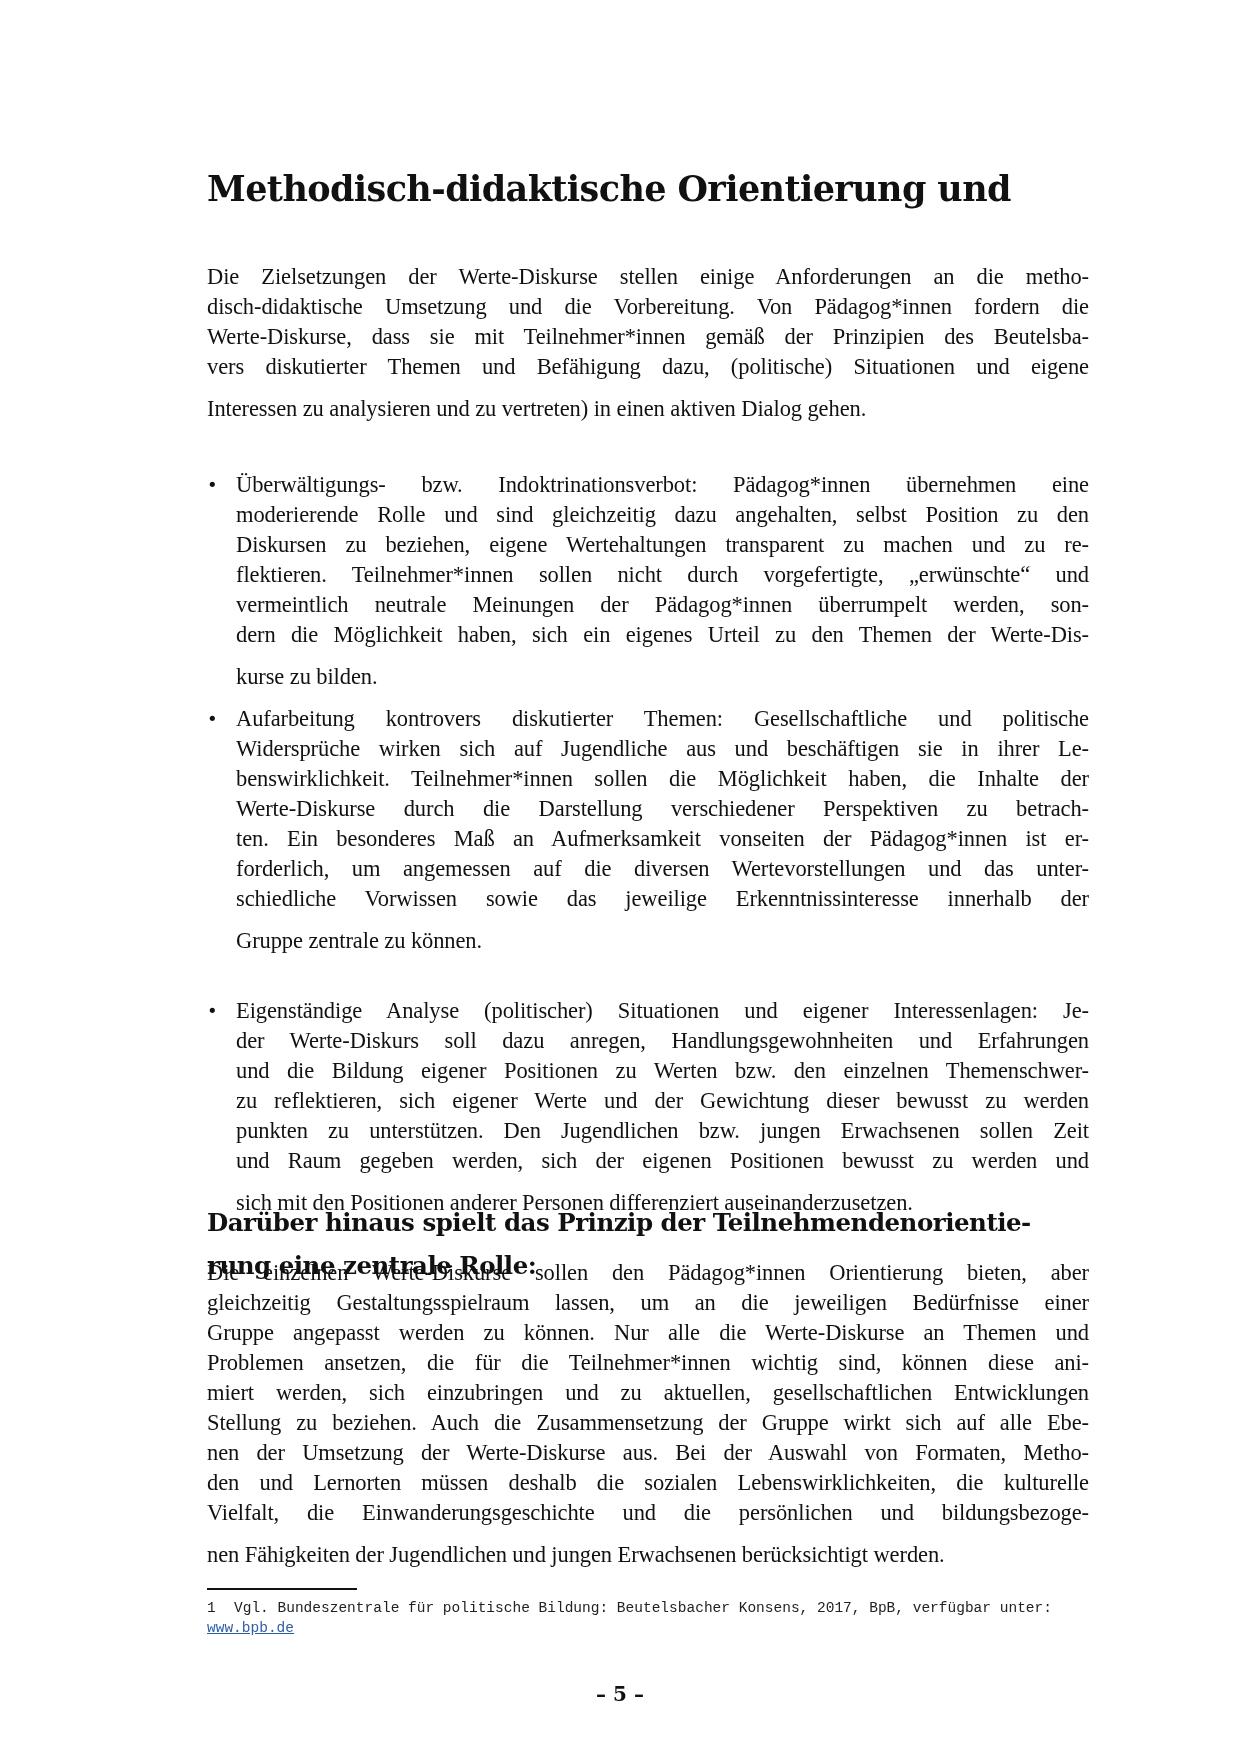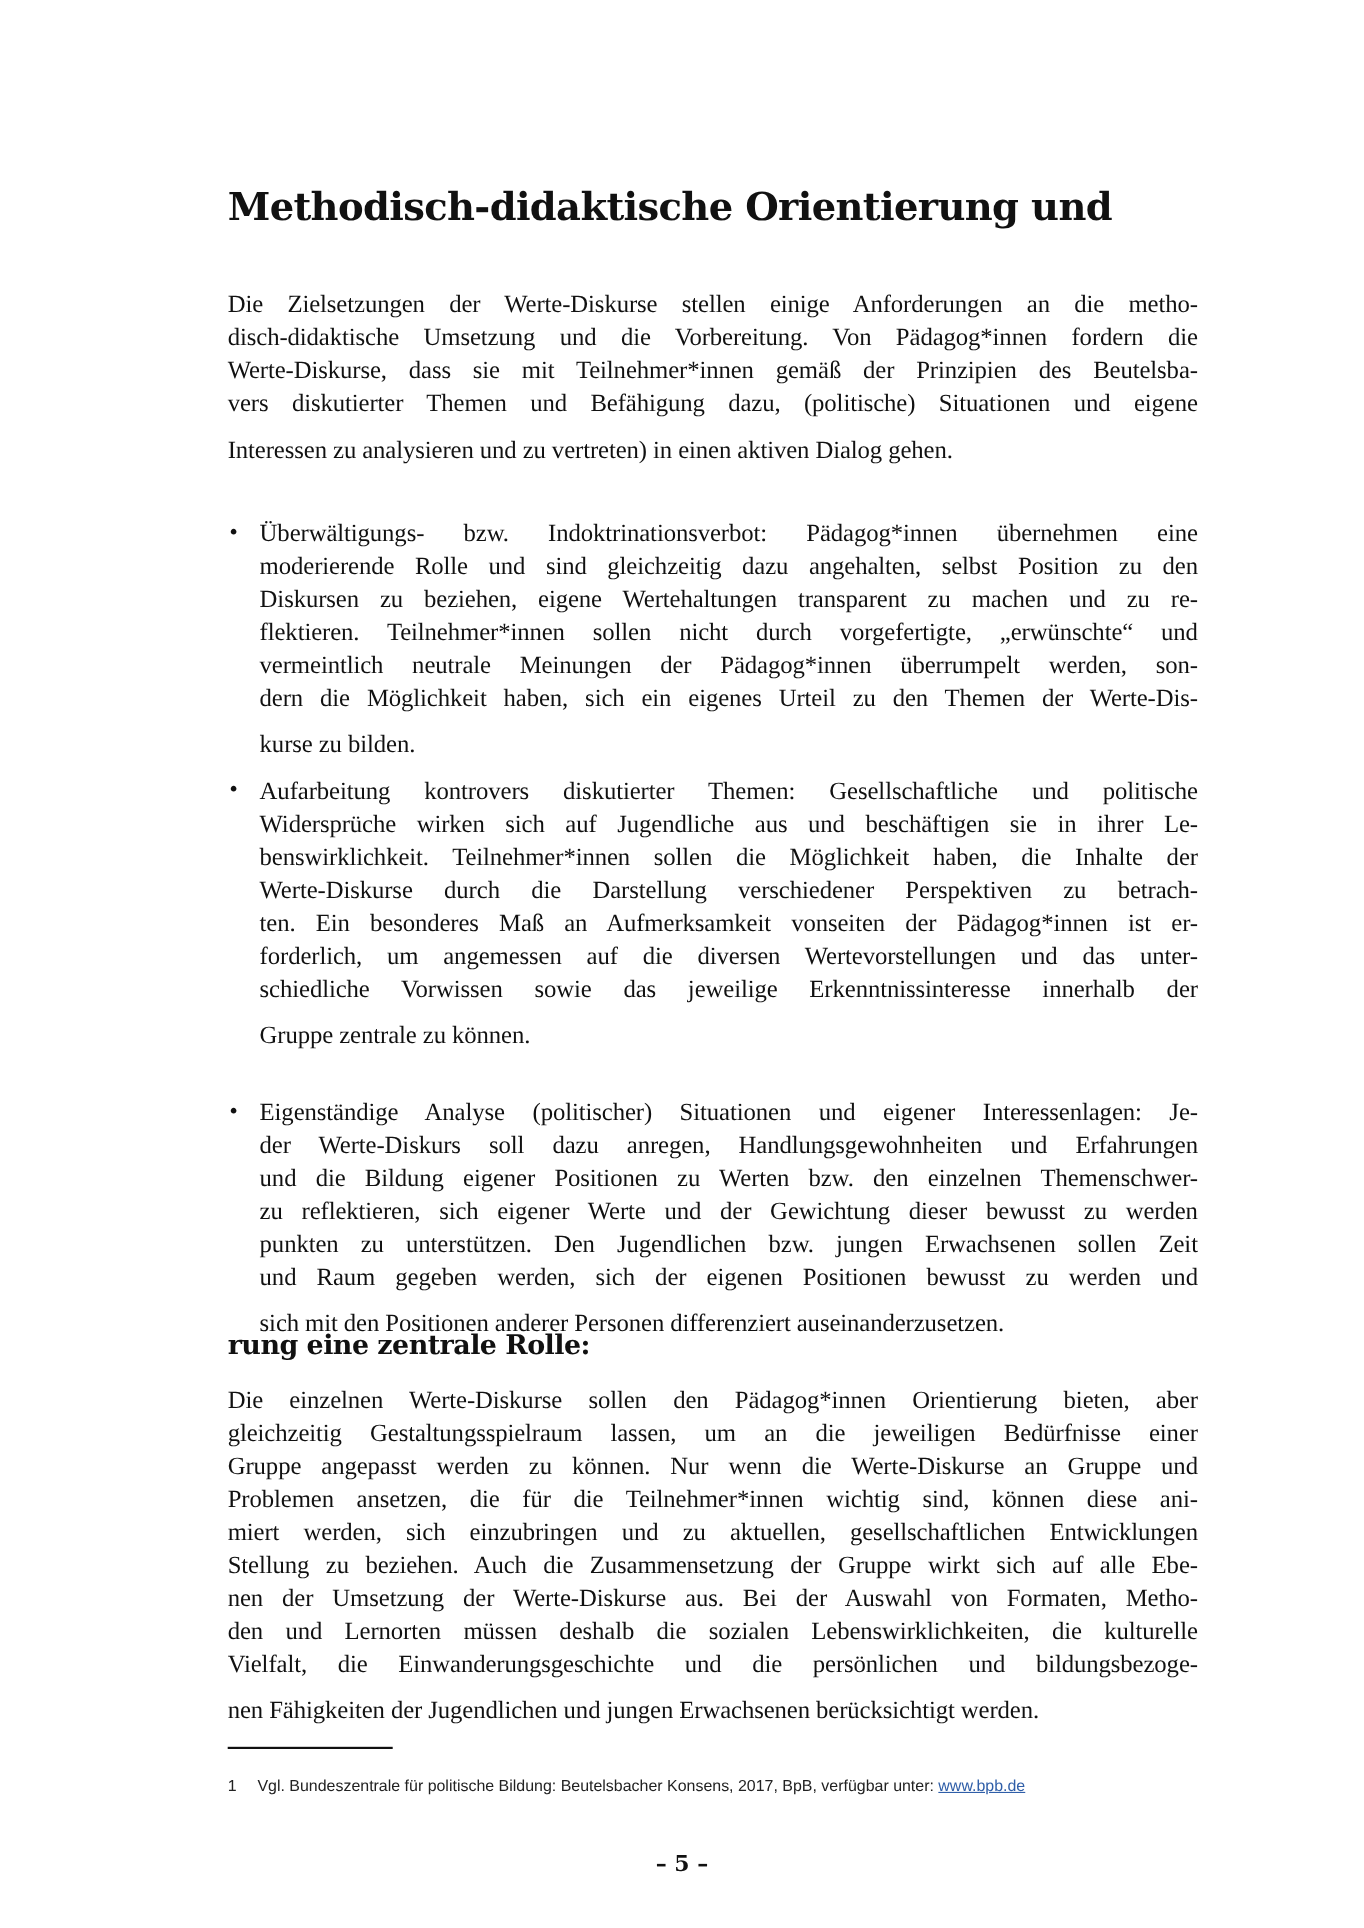--- a/index.html
+++ b/index.html
@@ -26,21 +26,21 @@
     .subheading {
       position: absolute; left: 0; top: 1195px; width: 900px;
       font-family: "DejaVu Serif", serif; font-weight: bold; font-size: 24.5px;
       line-height: 31px; letter-spacing: -0.5px; margin: 0;
     }
     .para2 { position: absolute; left: 0; top: 1258px; width: 882px; }
     .sup { font-size: 13px; vertical-align: super; line-height: 0; }
     .footnote-rule { position: absolute; left: 0; top: 1588px; width: 150px; height: 2px; background: #111111; }
     .footnote {
       position: absolute; left: 0; top: 1598px; width: 900px;
-      font-family: Liberation Sans, sans-serif; font-size: 14.5px; line-height: 20px; color: #222222; margin-top: 16px;
+      font-family: Liberation Mono, monospace; font-size: 14.5px; line-height: 20px; color: #222222;
     }
     .footnote-num { display: inline-block; width: 27px; }
     .footnote-link { color: #2f5ea8; text-decoration: underline; }
     .page-number {
       position: absolute; left: 0; top: 1682px; width: 826px; text-align: center;
       font-family: "DejaVu Serif", serif; font-weight: bold; font-size: 20px;
     }
   </style>
 </head>
 <body>
@@ -93,27 +93,28 @@
       <span class="line">der Werte-Diskurs soll dazu anregen, Handlungsgewohnheiten und Erfahrungen</span>
       <span class="line">und die Bildung eigener Positionen zu Werten bzw. den einzelnen Themenschwer-</span>
       <span class="line">zu reflektieren, sich eigener Werte und der Gewichtung dieser bewusst zu werden</span>
       <span class="line">punkten zu unterstützen. Den Jugendlichen bzw. jungen Erwachsenen sollen Zeit</span>
       <span class="line">und Raum gegeben werden, sich der eigenen Positionen bewusst zu werden und</span>
       <span class="line last">sich mit den Positionen anderer Personen differenziert auseinanderzusetzen.</span>
     </li>
   </ul>
 
   <h2 class="subheading">
+    <span class="line last">Darüber hinaus spielt das Prinzip der Teilnehmendenorientie-</span>
     <span class="line last">rung eine zentrale Rolle:</span>
   </h2>
 
   <p class="body-text para2">
     <span class="line">Die einzelnen Werte-Diskurse sollen den Pädagog*innen Orientierung bieten, aber</span>
     <span class="line">gleichzeitig Gestaltungsspielraum lassen, um an die jeweiligen Bedürfnisse einer</span>
-    <span class="line">Gruppe angepasst werden zu können. Nur wenn die Werte-Diskurse an Gruppe und</span>
+    <span class="line">Gruppe angepasst werden zu können. Nur alle die Werte-Diskurse an Themen und</span>
     <span class="line">Problemen ansetzen, die für die Teilnehmer*innen wichtig sind, können diese ani-</span>
     <span class="line">miert werden, sich einzubringen und zu aktuellen, gesellschaftlichen Entwicklungen</span>
     <span class="line">Stellung zu beziehen. Auch die Zusammensetzung der Gruppe wirkt sich auf alle Ebe-</span>
     <span class="line">nen der Umsetzung der Werte-Diskurse aus. Bei der Auswahl von Formaten, Metho-</span>
     <span class="line">den und Lernorten müssen deshalb die sozialen Lebenswirklichkeiten, die kulturelle</span>
     <span class="line">Vielfalt, die Einwanderungsgeschichte und die persönlichen und bildungsbezoge-</span>
     <span class="line last">nen Fähigkeiten der Jugendlichen und jungen Erwachsenen berücksichtigt werden.</span>
   </p>
 
   <div class="footnote-rule"></div>

